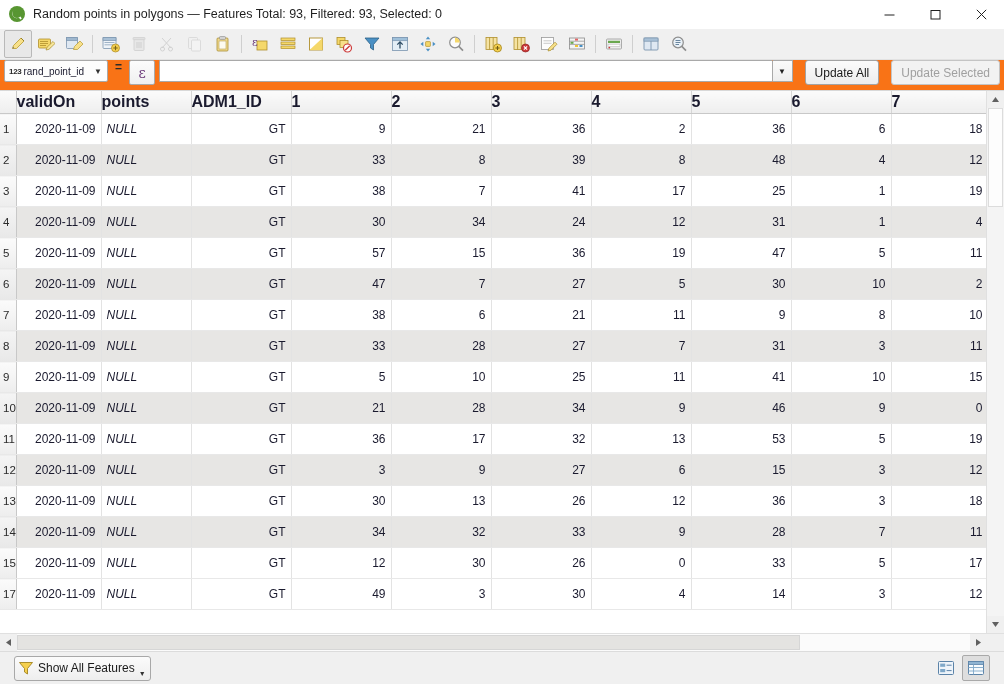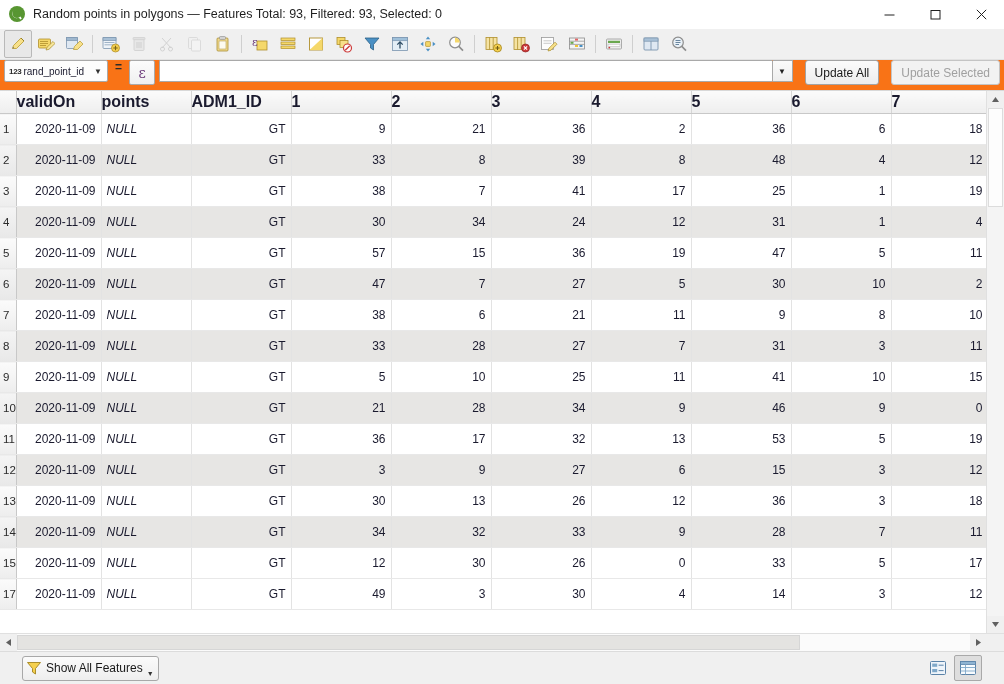--- a/index.html
+++ b/index.html
@@ -349,21 +349,21 @@
     flex: 0 0 auto;
   }
 
   
   .statusbar {
     height: 32px;
     min-height: 32px;
     background: #f0f0f0;
     display: flex;
     align-items: center;
-    padding: 0 22px;
+    padding: 0 14px;
     border-top: 1px solid #dcdcdc;
   }
   .filter-btn {
     height: 23px;
     background: linear-gradient(#fbfbfb, #eeeeee);
     border: 1px solid #a8a8a8;
     border-radius: 3px;
     display: flex;
     align-items: center;
     padding: 0 4px 0 3px;

